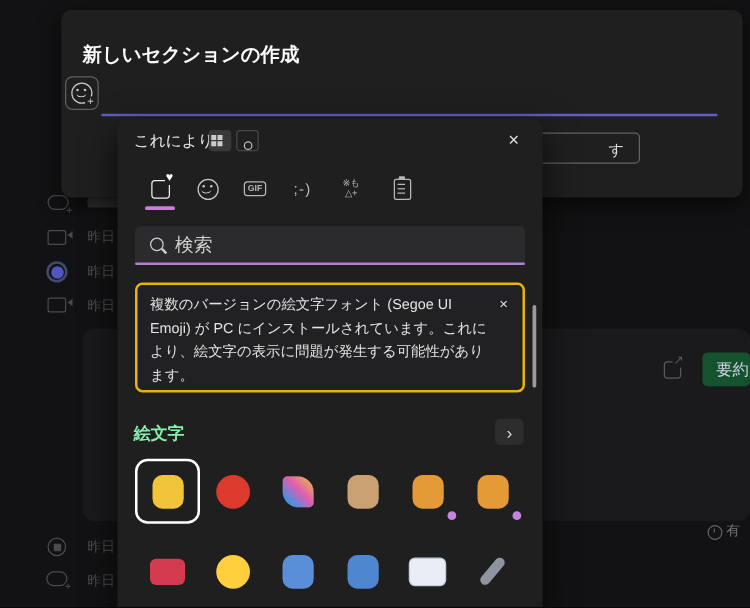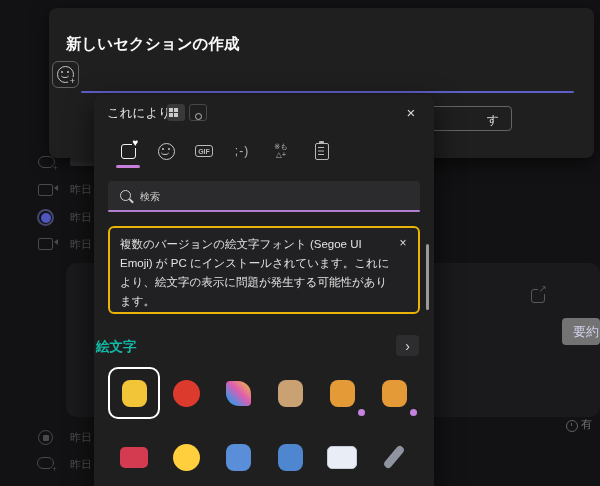--- a/index.html
+++ b/index.html
@@ -76,26 +76,26 @@
   .clip-icon{width:12px;height:15px;border:1.4px solid #b8b8b8;border-radius:2px;position:relative;}
   .clip-icon::before{content:"";position:absolute;top:-3px;left:2.5px;width:5px;height:3px;background:#b8b8b8;border-radius:1px;}
   .clip-icon::after{content:"";position:absolute;left:2px;top:3px;width:6px;height:1.5px;background:#b8b8b8;
                     box-shadow:0 3.5px 0 #b8b8b8,0 7px 0 #b8b8b8;}
   .tab-underline{left:22px;top:70px;width:24px;height:3px;border-radius:2px;}
   .search-box{left:14px;top:86px;width:312px;height:30px;background:#2b2b2d;border-radius:4px 4px 0 0;}
   .mag{width:9px;height:9px;border:1.5px solid #cfcfcf;border-radius:50%;position:relative;}
   .mag::after{content:"";position:absolute;width:5px;height:1.5px;background:#cfcfcf;transform:rotate(45deg);
               right:-4px;bottom:-1px;}
   .search-input{position:absolute;left:30px;top:1px;width:270px;height:27px;background:transparent;border:none;
-                outline:none;color:#22c55e;font-size:10px;font-family:"Liberation Sans","DejaVu Sans",sans-serif;}
+                outline:none;color:#22c55e;font-size:15px;font-family:"Liberation Sans","DejaVu Sans",sans-serif;}
   .search-input::placeholder{color:#d0d0d0;}
   .warn{left:14px;top:131px;width:312px;height:88px;border:2px solid #eab308;border-radius:6px;background:#212123;}
   .warn-text{left:10px;top:7px;width:274px;font-size:11.5px;line-height:19px;color:#e3e3e3;overflow:hidden;height:76px;}
   .scroll-thumb{left:332px;top:149px;width:3px;height:66px;background:#9a9a9a;border-radius:2px;}
-  .sec-title{left:2px;top:243px;font-size:13.5px;font-weight:600;color:#14b8a6;}
+  .sec-title{left:13px;top:243px;font-size:13.5px;font-weight:600;color:#86efac;}
   .chev-btn{left:302px;top:240px;width:23px;height:21px;background:#2d2d2f;border-radius:4px;
             color:#dddddd;font-size:14px;border:none;}
   .emoji-cell{width:52px;height:52px;border-radius:10px;}
   .emoji-cell.sel{border:2px solid #ffffff;}
   .emoji-char{position:absolute;color:transparent;font-size:18px;}
   .e-circle{width:27px;height:27px;border-radius:50%;}
   .e-squircle{width:25px;height:27px;border-radius:8px;}
   .e-wide{width:28px;height:21px;border-radius:5px;}
   .e-cone{width:25px;height:25px;border-radius:4px 13px 4px 13px;
           background-image:linear-gradient(45deg,#4a90e2 20%,#e05db0 55%,#f2c437);}
@@ -136,21 +136,21 @@
   <div class="ab side-label" style="left:70px;top:430px;">昨日</div>
 
   <div class="ab" style="left:37px;top:457px;">
     <span class="cld" style="display:block;"></span>
   </div>
   <div class="ab side-label" style="left:70px;top:457px;">昨日</div>
 
   <div class="ab" style="left:531px;top:289px;">
     <span class="shr" style="display:block;"></span>
   </div>
-  <div class="ab summary-btn" style="background-color: #737373; margin-top: 36px;">要約</div>
+  <div class="ab summary-btn" style="background-color: #14532d;">要約</div>
 
   <div class="ab" style="left:566px;top:420px;">
     <span class="clk" style="display:block;"></span>
   </div>
   <div class="ab expiry-label" style="left:581px;top:417px;width:19px;overflow:hidden;white-space:nowrap;">有</div>
 
   <div class="ab dialog">
     <div class="ab dlg-title">新しいセクションの作成</div>
 
     <div class="ab emoji-add-btn flexc">

